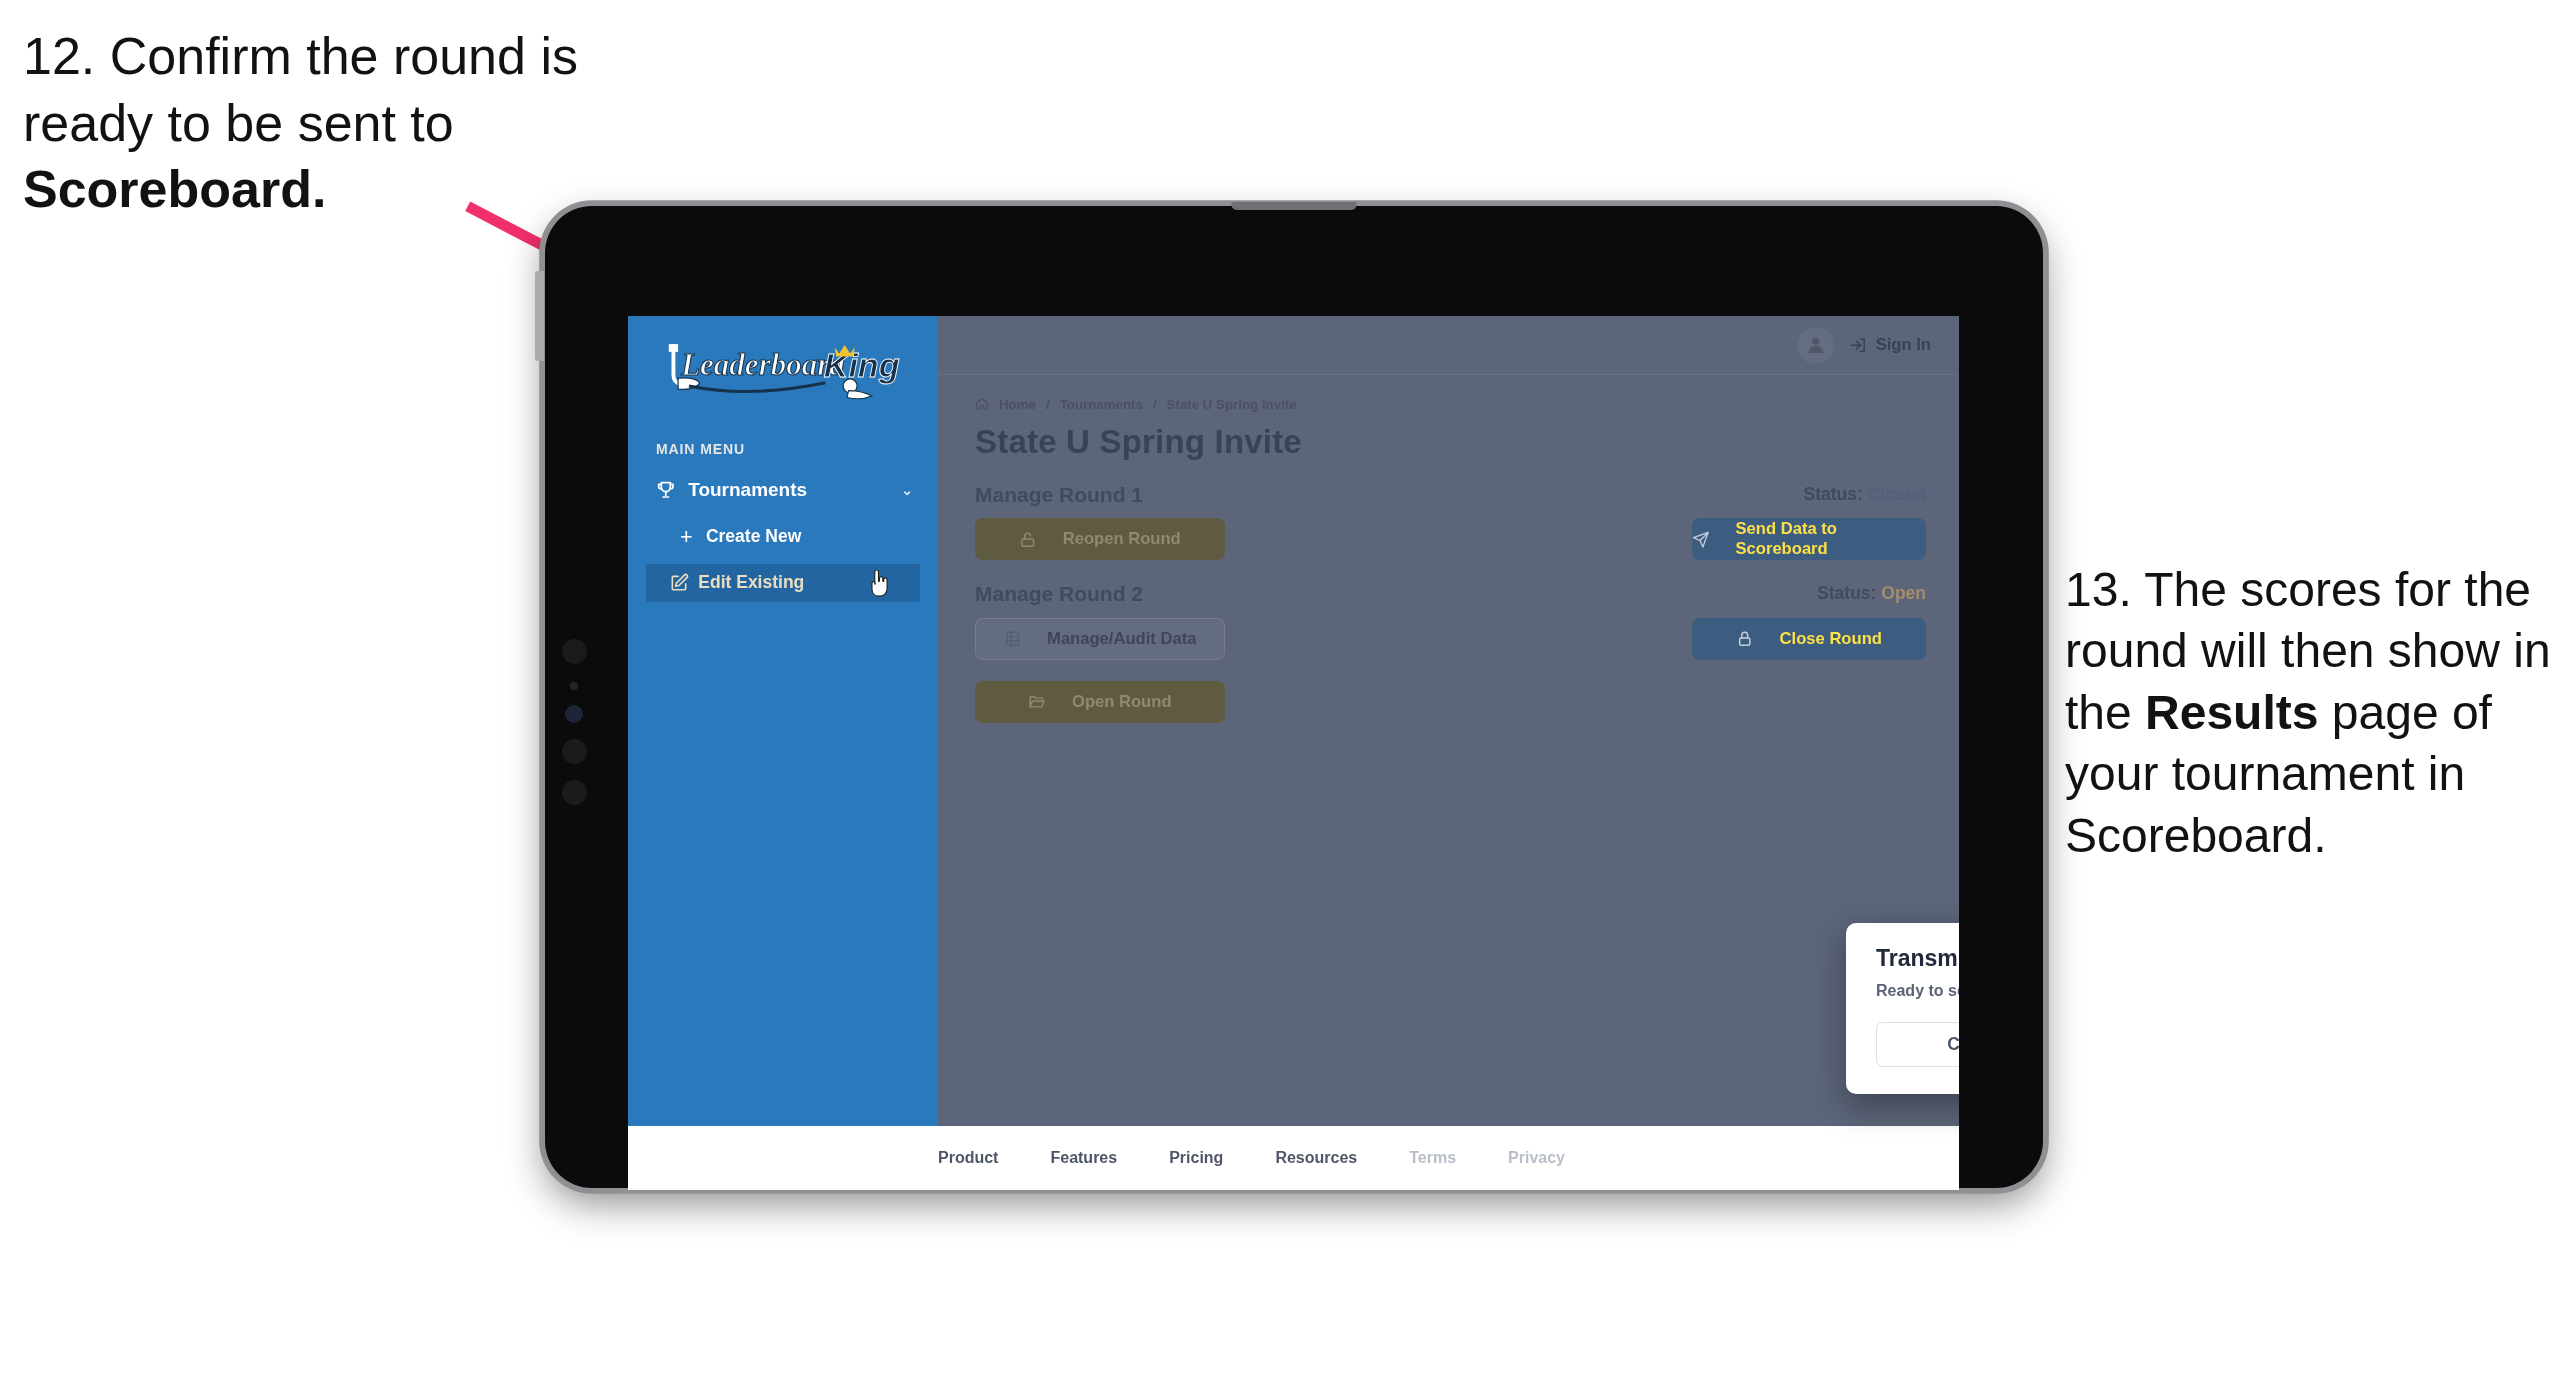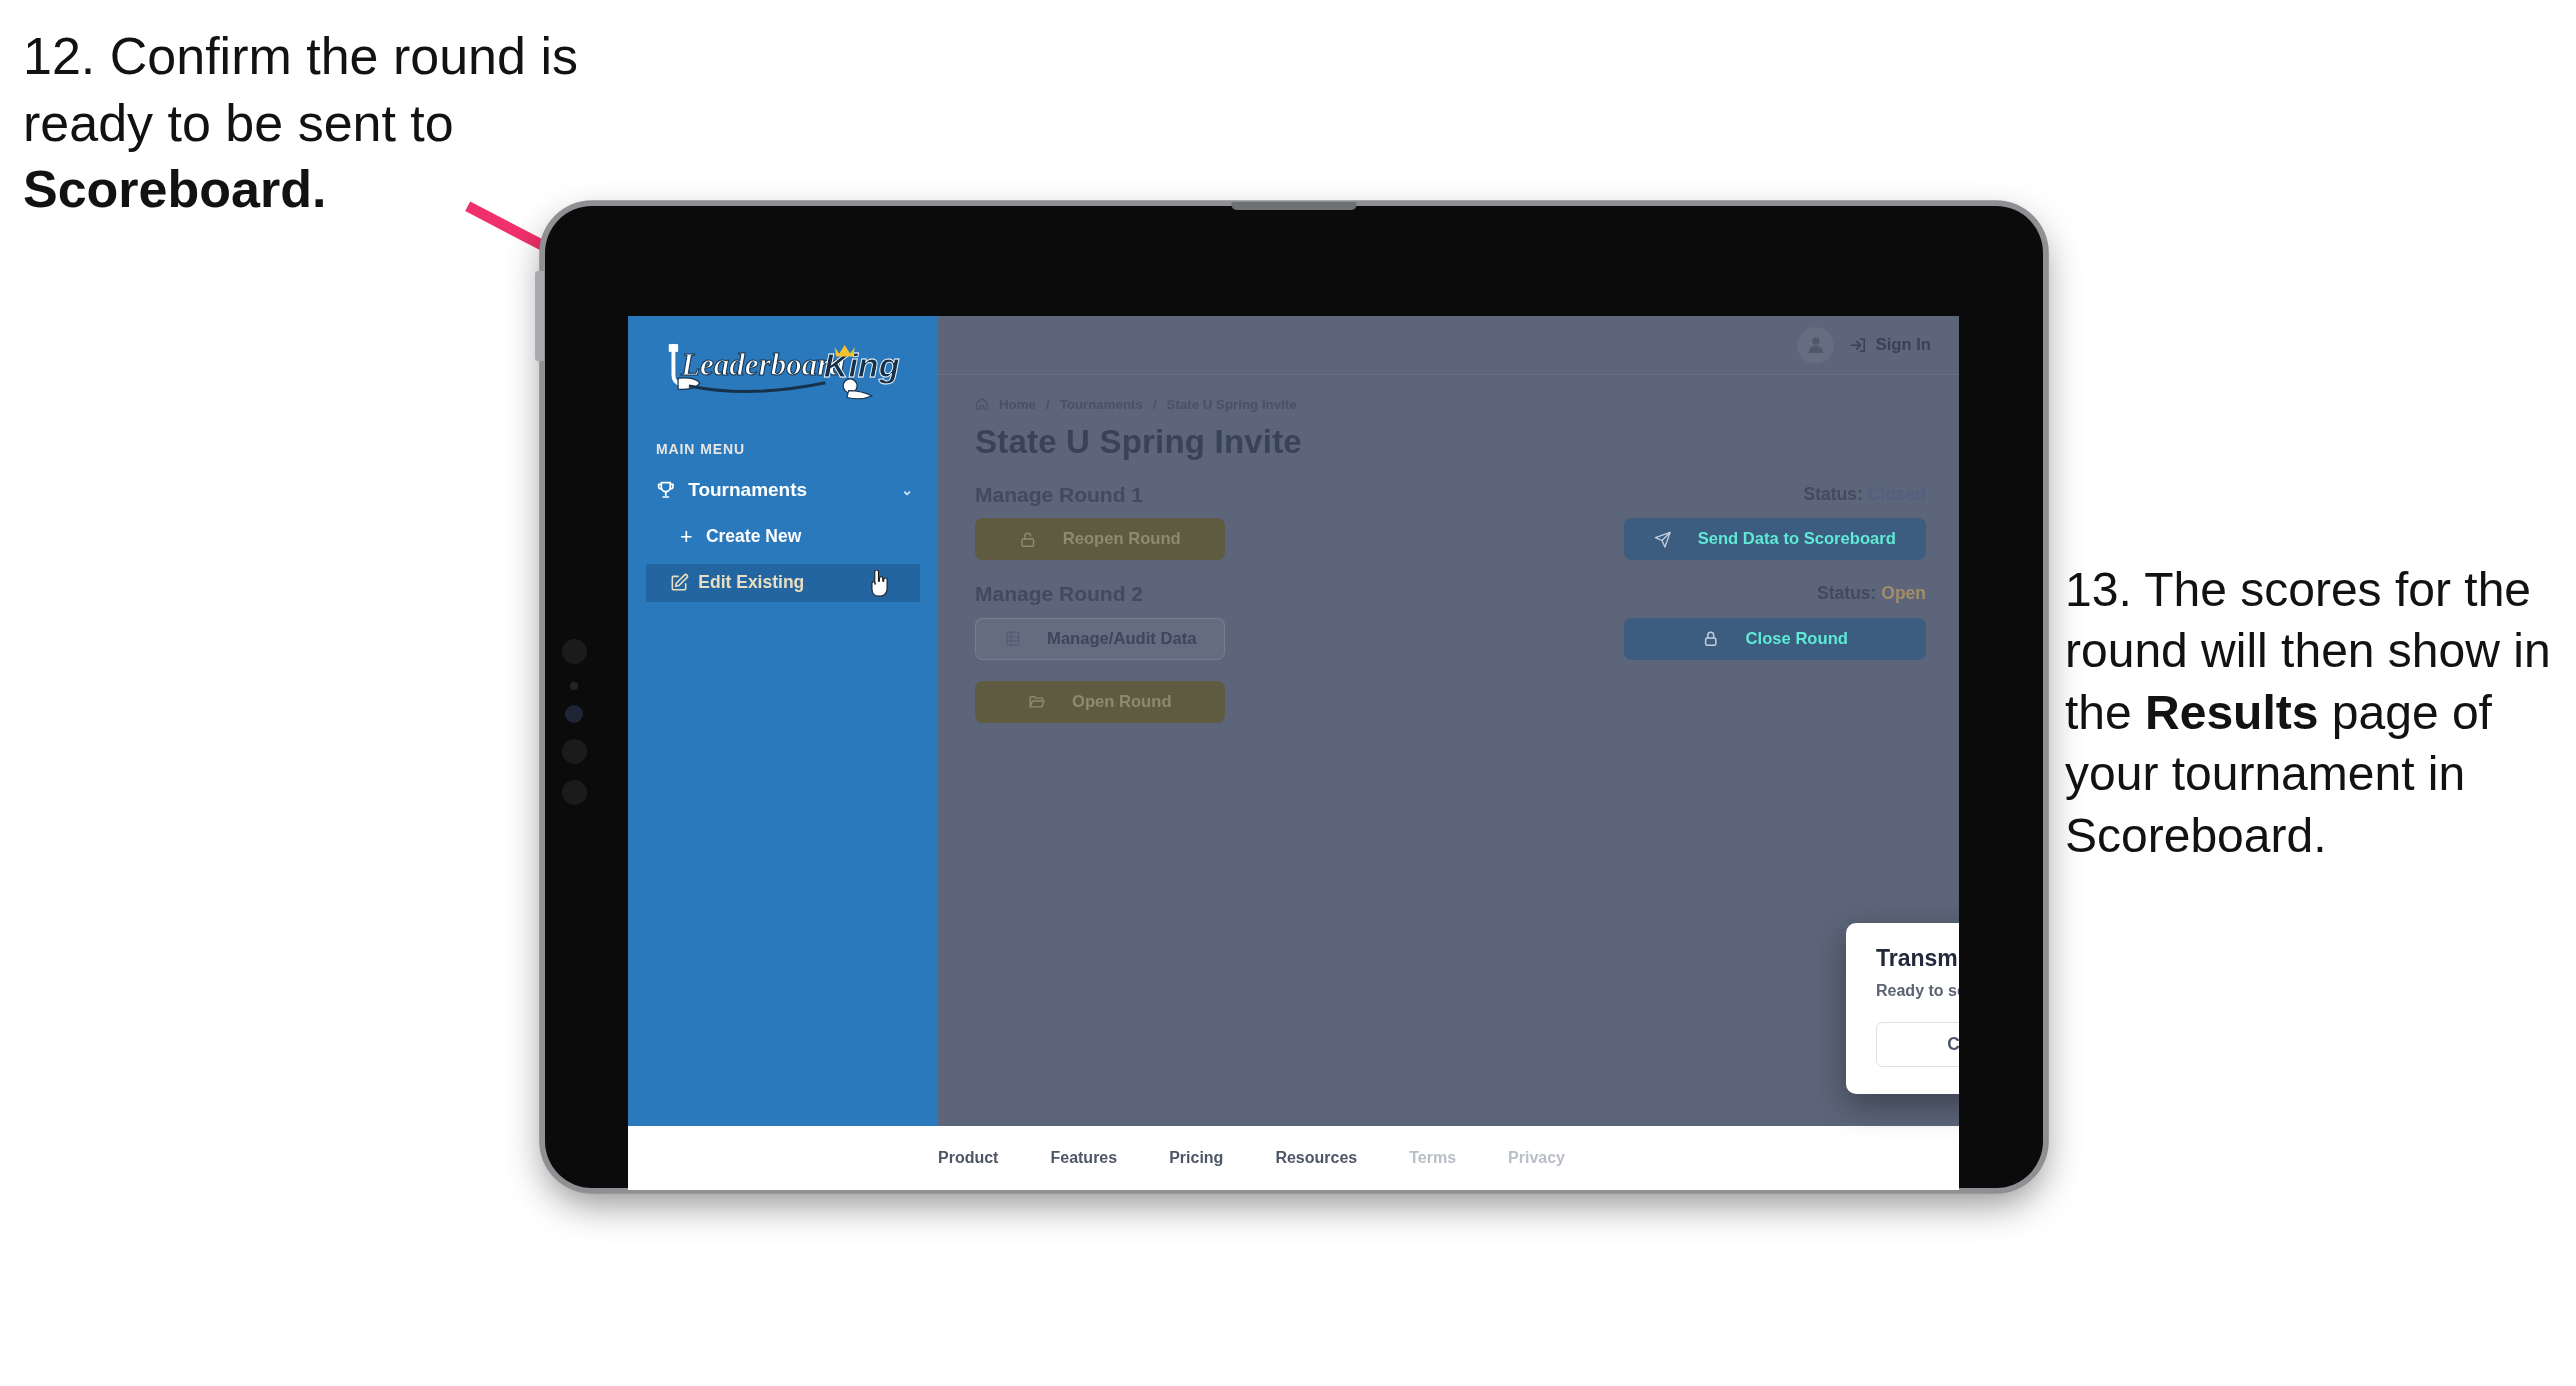--- a/index.html
+++ b/index.html
@@ -79,21 +79,21 @@
   .round{margin-top:21.6px;}
   .round-head{display:flex;align-items:center;justify-content:space-between;}
   .round-name{color:#424a61;font-size:21px;font-weight:700;}
   .round-status{font-size:17.5px;font-weight:700;color:#424a61;}
   .round-status i{font-style:normal;}
   .round-row{display:flex;align-items:center;justify-content:space-between;margin-top:11.6px;}
   .btn{display:flex;align-items:center;justify-content:center;gap:26px;height:42px;border-radius:7.5px;font-size:16.6px;font-weight:700;box-sizing:border-box;}
   .btn svg{width:17.5px;height:17.5px;flex:none;}
   .btn-khaki{background:#5f5b40;color:#8d8a72;width:250px;}
   .btn-outline{background:rgba(255,255,255,.05);border:0.8px solid rgba(255,255,255,.12);color:#3e455c;width:250px;}
-  .btn-blue{background:#3c5c80;color:#5eead4;width:302px;}
+  .btn-blue{background:#3c5c80;color:#fde047;width:234px;}
 
   
   #footer{height:64px;background:#ffffff;display:flex;align-items:center;gap:52px;flex:none;margin-left:310px;}
   #footer a{color:#4e5668;font-size:16px;font-weight:700;text-decoration:none;}
   #footer a.dim{color:#b9bec8;}
 
   
   #modal{
     position:absolute;left:1218px;top:607px;width:499px;height:171px;
     background:#ffffff;border-radius:10px;box-shadow:0 11.6px 33px rgba(0,0,0,.35);

